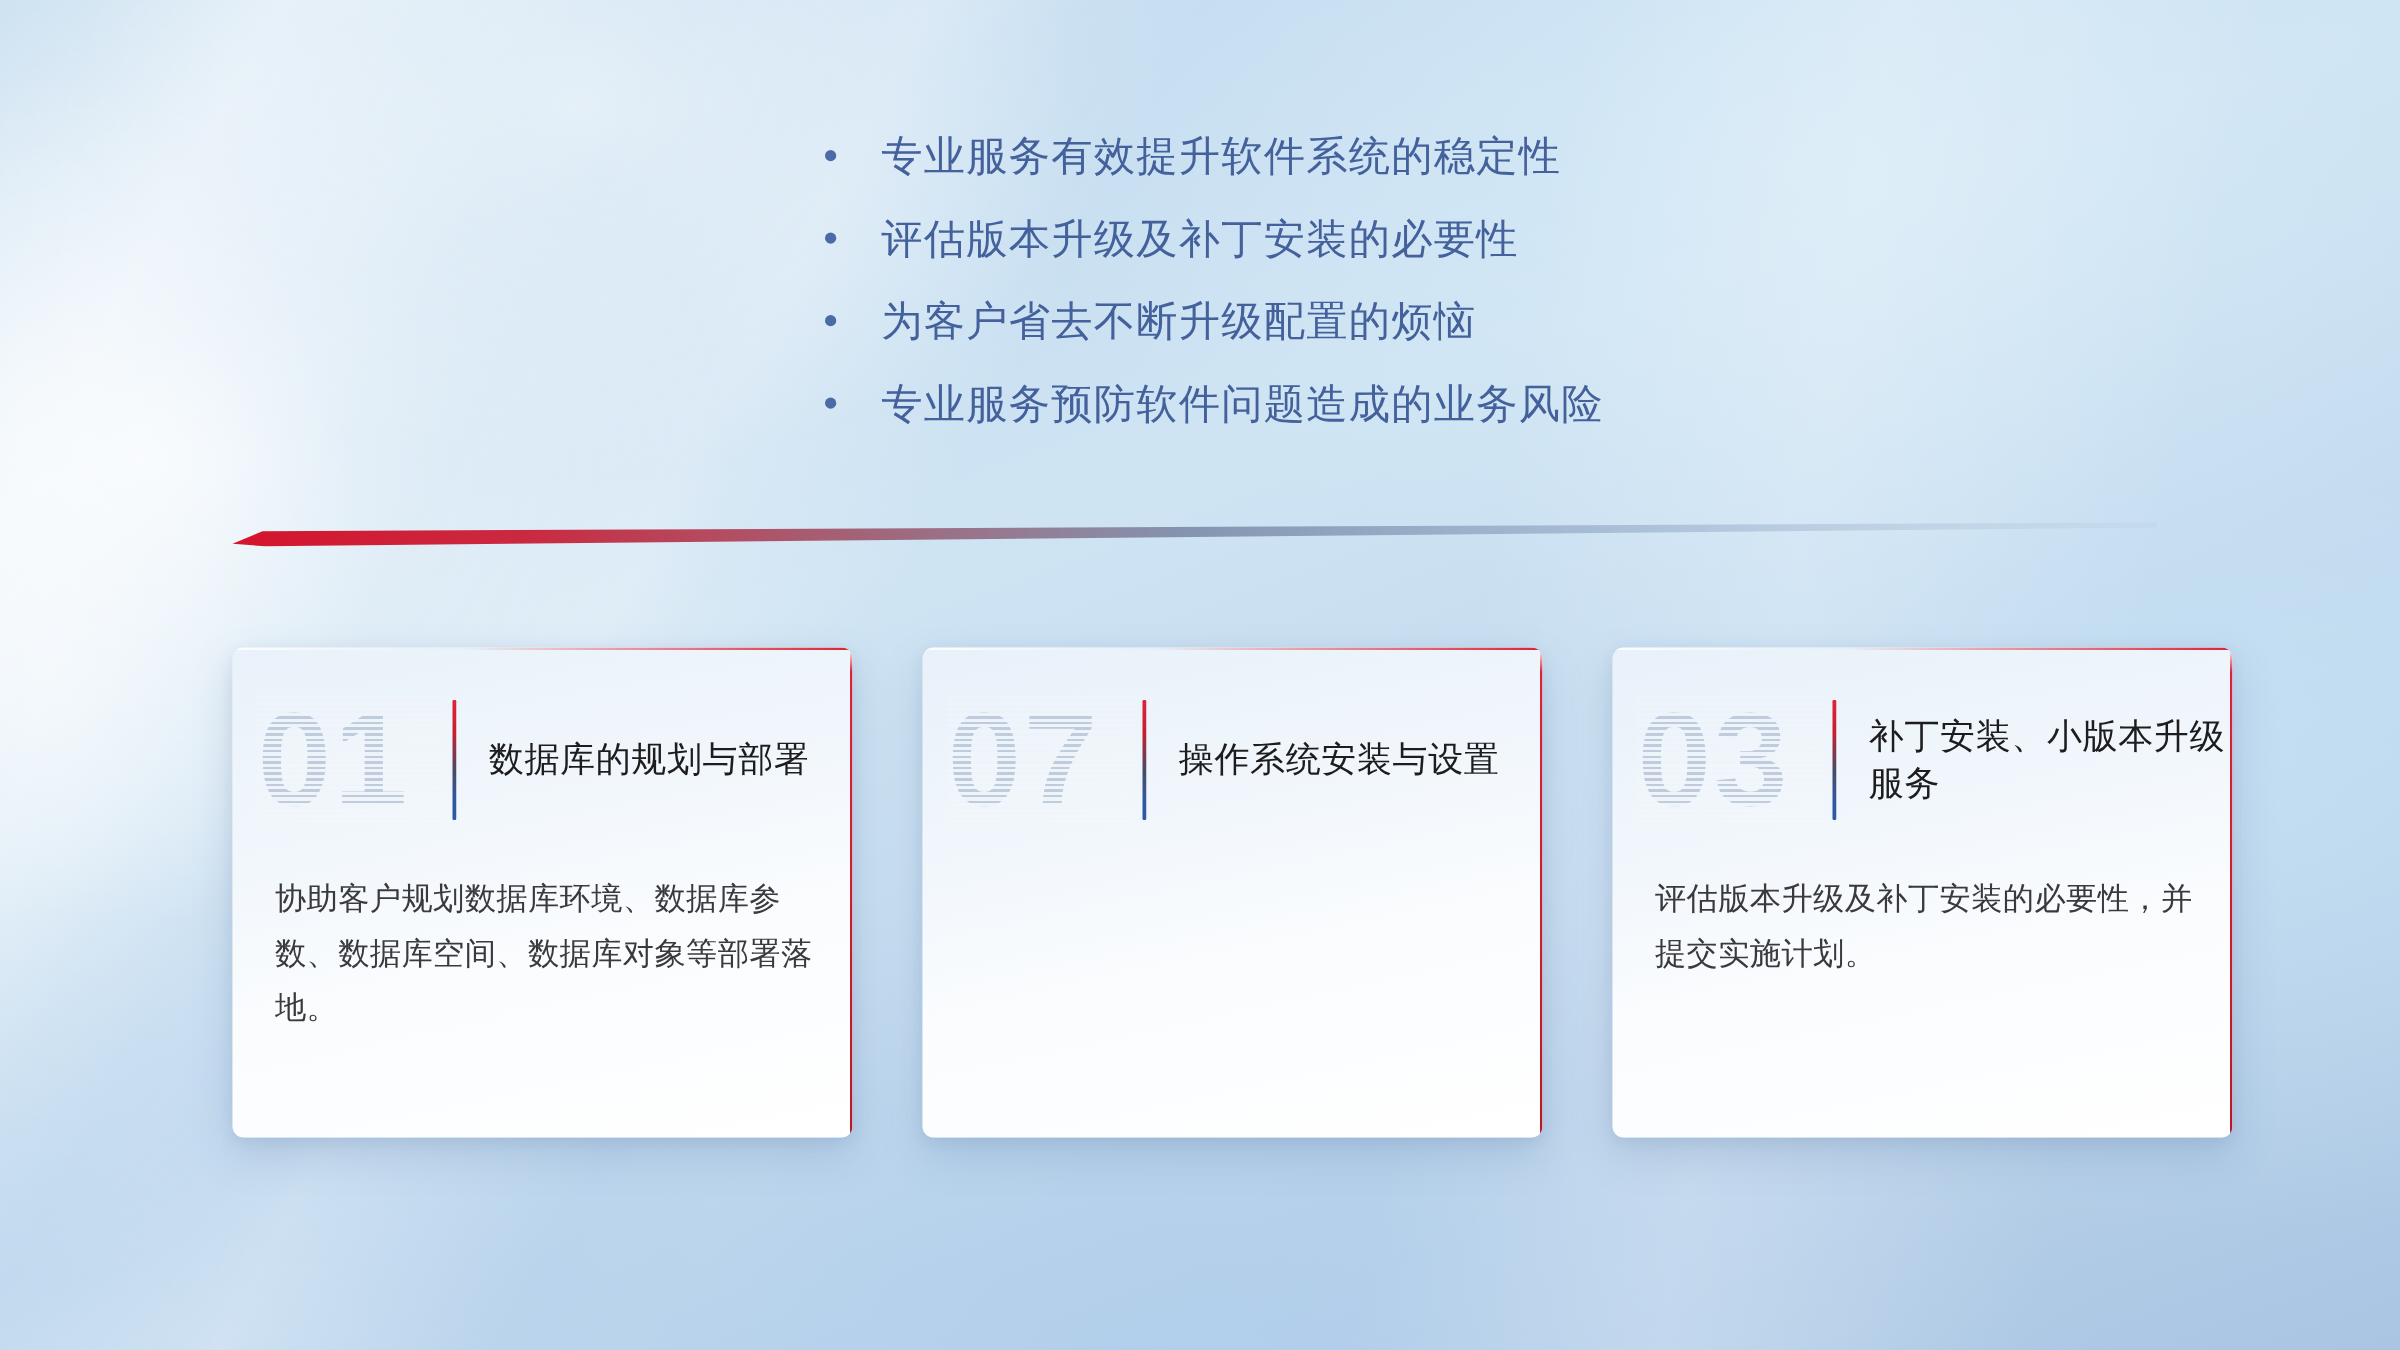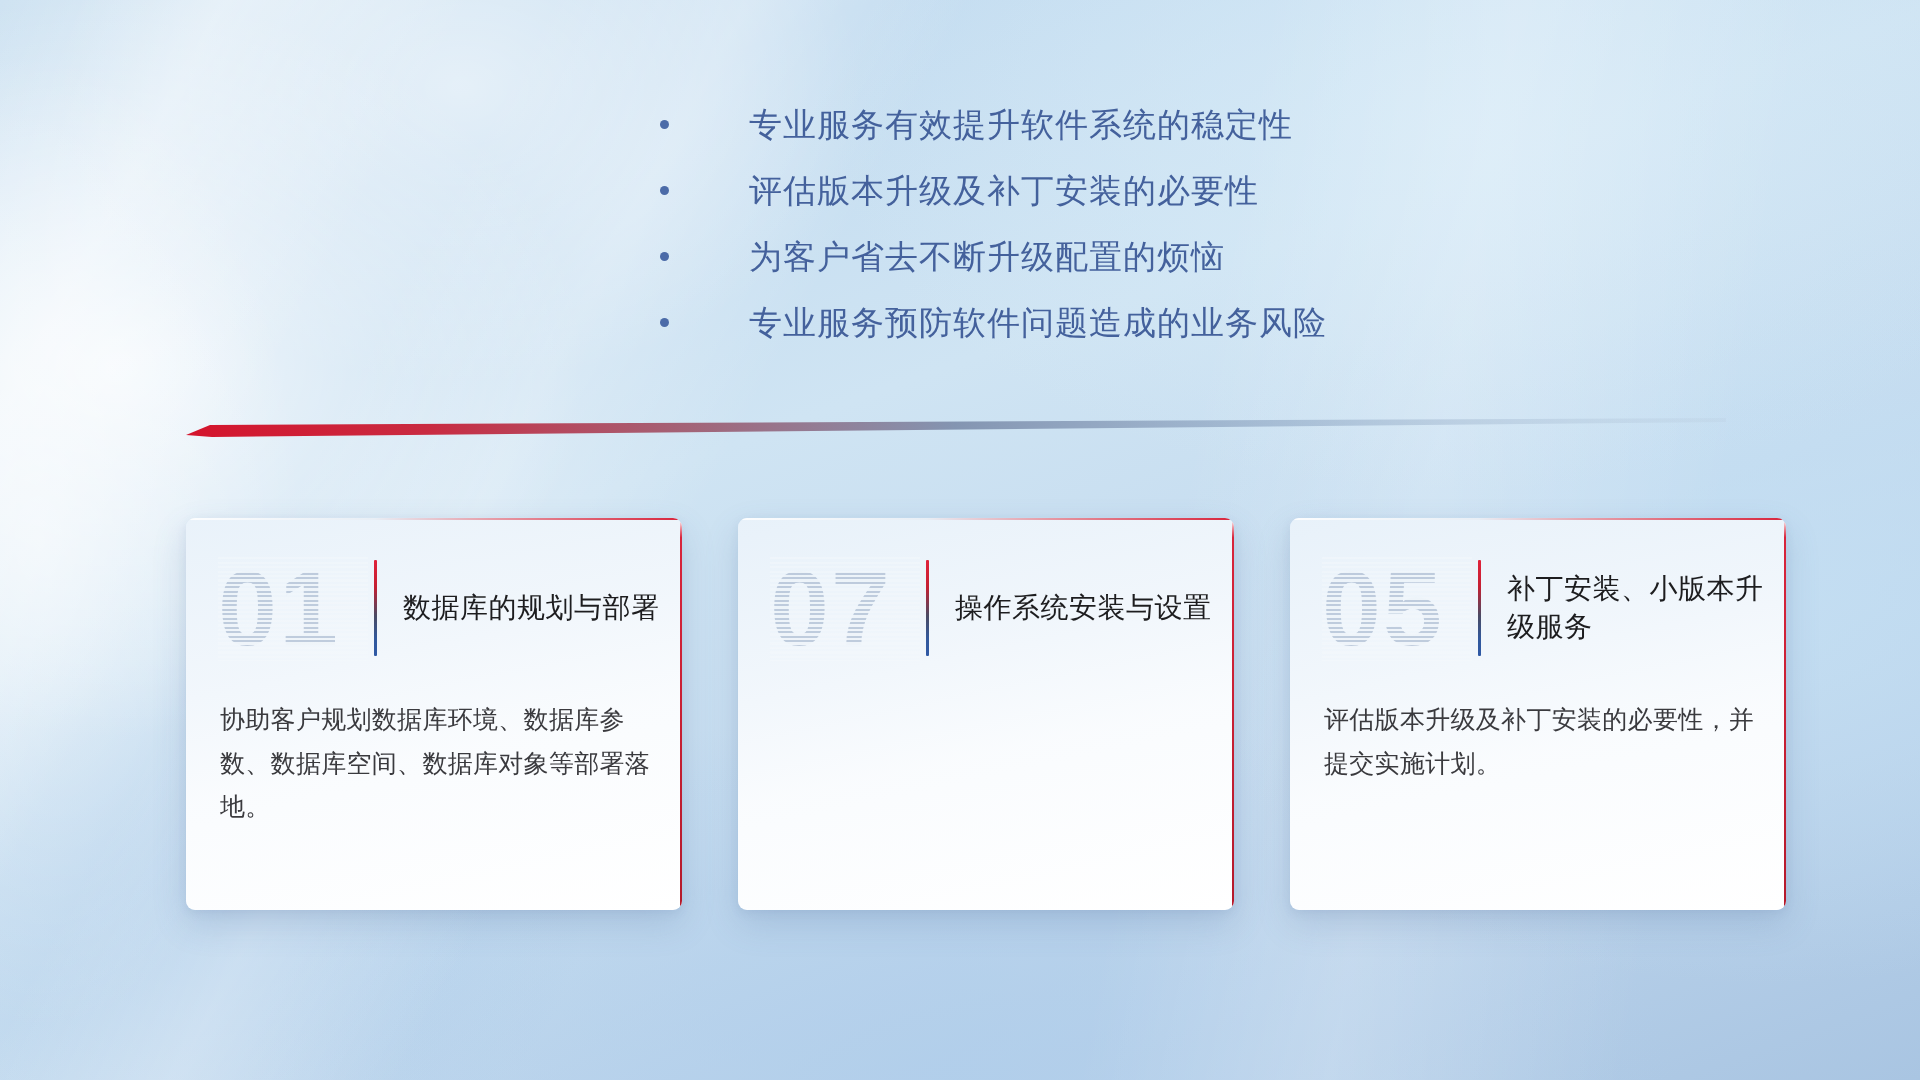--- a/index.html
+++ b/index.html
@@ -60,21 +60,20 @@
     flex:0 0 auto;
     position:relative; top:-7px;
   }
   .bullet-text {
     font-size:33px;
     line-height:1;
     color:#44619c;
     letter-spacing:1px;
     white-space:nowrap;
     font-weight:400;
-    margin-left:44px;
   }
 
   
   .divider-wrap {
     position:absolute;
     left:186px; top:418px;
     width:1540px; height:26px;
     z-index:5;
   }
   .divider-wrap svg { display:block; width:100%; height:100%; }
@@ -112,21 +111,21 @@
     left:0; right:0; top:0;
     height:2px;
     background:linear-gradient(90deg, rgba(255,255,255,0.9) 0%, rgba(232,238,245,0.9) 38%, rgba(229,140,152,0.85) 62%, #d8243b 100%);
   }
 
   .card-head {
     position:relative;
     height:180px;
     display:flex;
     align-items:center;
-    padding-left:32px;
+    padding-left:20px;
   }
   .card-num {
     font-size:106px;
     font-weight:700;
     line-height:1;
     letter-spacing:2px;
     color:#7e94b4;
     opacity:0.42;
     background-image:repeating-linear-gradient(
         180deg,
@@ -242,21 +241,21 @@
         <span class="card-num">07</span>
         <span class="card-sep"></span>
         <span class="card-title">操作系统安装与设置</span>
       </div>
     </div>
 
     <div class="card">
       <span class="edge-top"></span>
       <span class="edge-right"></span>
       <div class="card-head">
-        <span class="card-num">05</span>
+        <span class="card-num">03</span>
         <span class="card-sep"></span>
         <span class="card-title">补丁安装、小版本升级服务</span>
       </div>
       <div class="card-body">评估版本升级及补丁安装的必要性，并提交实施计划。</div>
     </div>
 
   </div>
 
 </div>
 

